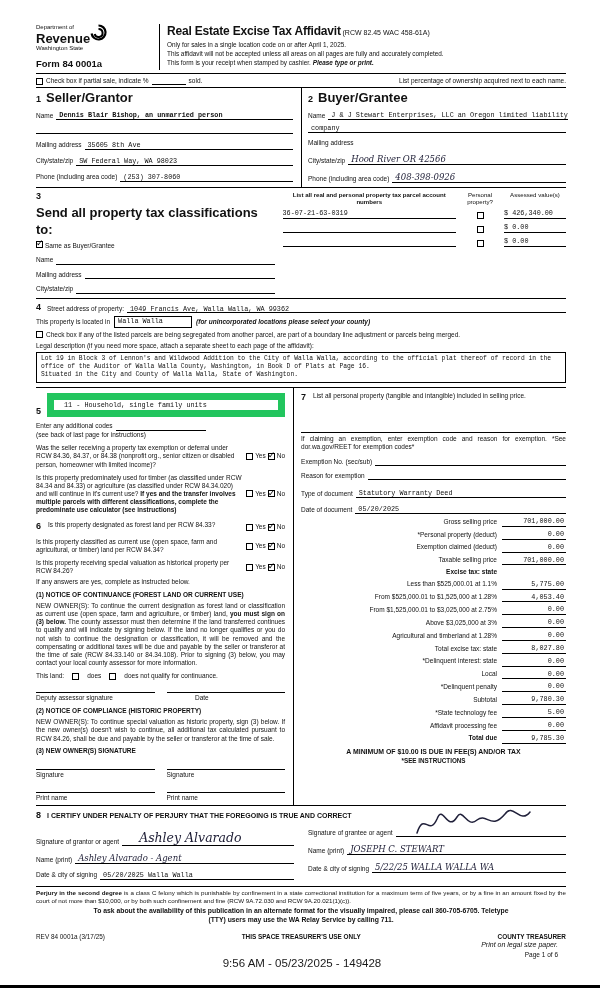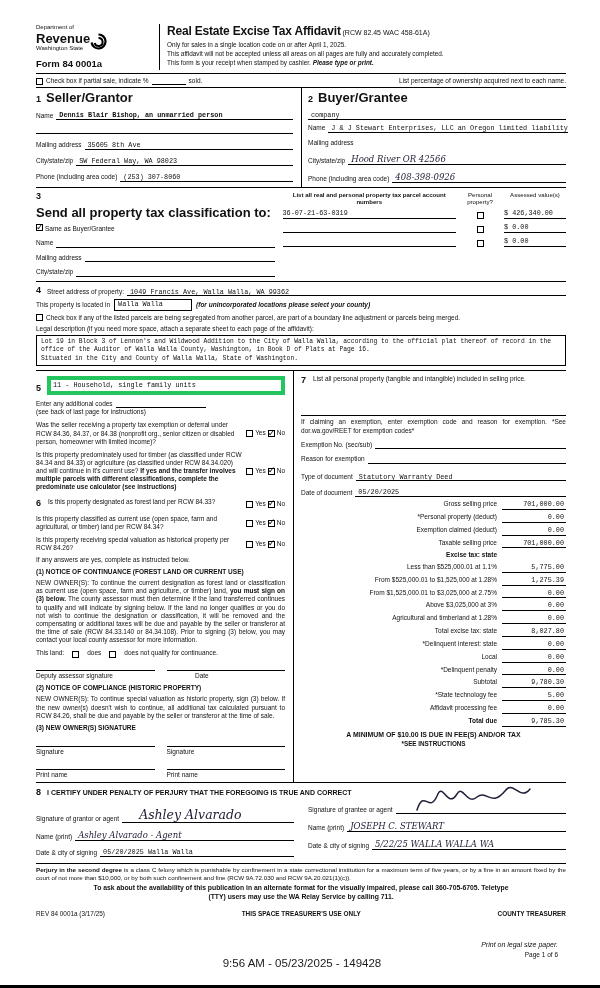--- a/index.html
+++ b/index.html
@@ -13,21 +13,21 @@
   .hand{font-family:"DejaVu Serif","Liberation Serif",serif;font-style:italic;font-size:8.5px;color:#1c1c34;white-space:nowrap}
   .cb{display:inline-block;width:7px;height:7px;border:1px solid #000;position:relative;flex:none;vertical-align:-1px;background:#fff}
   .cb.checked::after{content:"\2713";position:absolute;left:-1px;top:-3.5px;font-size:9px;font-weight:bold;color:#000}
   .row{display:flex;align-items:flex-end;gap:3px}
   .lbl{white-space:nowrap;flex:none}
   .line{flex:1;border-bottom:1px solid #000;min-height:8px;position:relative}
   .line .typed,.line .hand{position:relative;top:1px;padding-left:3px}
   
   .header{display:flex;gap:7px;padding-bottom:3px}
   .hdr-left{width:116px;flex:none}
-  .dept{display:flex;align-items:flex-end;gap:0}
+  .dept{display:flex;align-items:flex-start;gap:0}
   .dept-small{font-size:6px;display:block}
   .dept-name{font-size:13px;font-weight:bold;display:block;line-height:1}
   .dept-state{font-size:6px;display:block}
   .form-number{font-weight:bold;font-size:9.5px;margin-top:5px}
   .hdr-divider{width:1px;background:#000;flex:none}
   .title{font-size:12px;font-weight:bold;letter-spacing:-.2px}
   .title-ref{font-size:7px}
   .note{font-size:6.4px;margin-top:1px}
   
   .partial{border-top:1px solid #000;padding:3px 0 2px;display:flex;align-items:flex-end;gap:3px}
@@ -54,32 +54,32 @@
   .sec4{border-top:1px solid #000;padding:3px 0 4px}
   .located-row{display:flex;align-items:center;gap:4px;margin-top:3px}
   .located-box{border:1px solid #000;padding:0 16px 1px 3px;min-width:78px}
   .seg-row{display:flex;gap:3px;margin-top:3px;align-items:flex-start}
   .legal-box{border:1px solid #000;padding:2px 4px;margin-top:2px;font-size:6.3px}
   
   .main2{display:flex;border-top:1px solid #000;position:relative}
   .main2::before{content:"";position:absolute;left:48.5%;top:0;bottom:0;width:1px;background:#000}
   .mleft{width:48.5%;padding:3px 8px 3px 0}
   .mright{flex:1;padding:3px 0 3px 8px}
-  .code-box{border:4px solid #22c55e;padding:1px 2px;flex:1}
+  .code-box{border:7px solid #22c55e;padding:1px 10px;flex:1}
   .q-row{display:flex;gap:4px;margin-top:5px}
   .q-text{flex:1;line-height:1.25}
   .yn{flex:none;display:flex;gap:2px;align-items:center;white-space:nowrap;align-self:center}
   .para{margin-top:3px;line-height:1.25;text-align:justify}
   .n-title{font-weight:bold;margin-top:4px}
   .dual{display:flex;gap:12px;margin-top:10px}
   .dual .line{min-height:1px}
   .dual-lbl{display:flex;gap:12px;margin-top:1px}
   .dual-lbl span{width:50%}
   
-  .tax-row{display:flex;align-items:flex-start;margin-top:3px}
+  .tax-row{display:flex;align-items:center;margin-top:3px}
   .tax-lbl{flex:1;text-align:right;padding-right:5px;white-space:nowrap}
   .tax-val{width:64px;flex:none;border-bottom:1px solid #000;text-align:right;padding-right:2px;min-height:8px}
   .tax-hdr .tax-val{border-bottom:none}
   .rate-box{border:1px solid #000;padding:0 3px;flex:none;margin-left:70px}
   .min-note{text-align:center;font-weight:bold;font-size:6.9px;margin-top:4px}
   .see-inst{text-align:center;font-weight:bold;font-size:6.3px}
   
   .sec8{border-top:1px solid #000;padding:4px 0 3px;position:relative}
   .sec8-head{display:flex;gap:3px;align-items:baseline}
   .sig-cols{display:flex;gap:14px;margin-top:4px}
@@ -165,45 +165,45 @@
         <span class="lbl">Phone (including area code)</span>
         <span class="line"><span class="typed">(253) 307-8060</span></span>
       </div>
     </div>
     <div class="col right">
       <div class="sec-head">
         <span class="num">2</span>
         <span class="sec-title">Buyer/Grantee</span>
       </div>
       <div class="field-row tight">
-          <span class="line"><span class="typed">company</span></span>
-        </div>
-      <div class="field-row tight">
         <span class="lbl">Name</span>
         <span class="line"><span class="typed">J &amp; J Stewart Enterprises, LLC an Oregon limited liability</span></span>
       </div>
+      <div class="field-row tight">
+          <span class="line"><span class="typed">company</span></span>
+        </div>
       <div class="field-row">
         <span class="lbl">Mailing address</span>
       </div>
       <div class="field-row">
         <span class="lbl">City/state/zip</span>
         <span class="line"><span class="hand">Hood River OR 42566</span></span>
       </div>
       <div class="field-row">
         <span class="lbl">Phone (including area code)</span>
         <span class="line"><span class="hand">408-398-0926</span></span>
       </div>
     </div>
   </div>
 
   <div class="sec3">
     <div class="s3-left">
       <div class="sec-head" style="flex-wrap:wrap">
         <span class="num">3</span>
-        <span class="sec-title">Send all property tax classification to:</span>
+        <span class="sec-title">Send all property tax classifications to:</span>
         <span class="cb checked"></span>
         <span>Same as Buyer/Grantee</span>
       </div>
       <div class="field-row">
         <span class="lbl">Name</span>
         <span class="line"></span>
       </div>
       <div class="field-row">
         <span class="lbl">Mailing address</span>
         <span class="line"></span>
@@ -403,21 +403,21 @@
       <div class="tax-row tax-hdr">
           <span class="tax-lbl bold">Excise tax: state</span>
           <span class="tax-val"></span>
         </div>
       <div class="tax-row">
           <span class="tax-lbl">Less than $525,000.01 at 1.1%</span>
           <span class="tax-val typed">5,775.00</span>
         </div>
       <div class="tax-row">
           <span class="tax-lbl">From $525,000.01 to $1,525,000 at 1.28%</span>
-          <span class="tax-val typed">1,275.39</span>
+          <span class="tax-val typed">4,053.40</span>
         </div>
       <div class="tax-row">
           <span class="tax-lbl">From $1,525,000.01 to $3,025,000 at 2.75%</span>
           <span class="tax-val typed">0.00</span>
         </div>
       <div class="tax-row">
           <span class="tax-lbl">Above $3,025,000 at 3%</span>
           <span class="tax-val typed">0.00</span>
         </div>
       <div class="tax-row">

